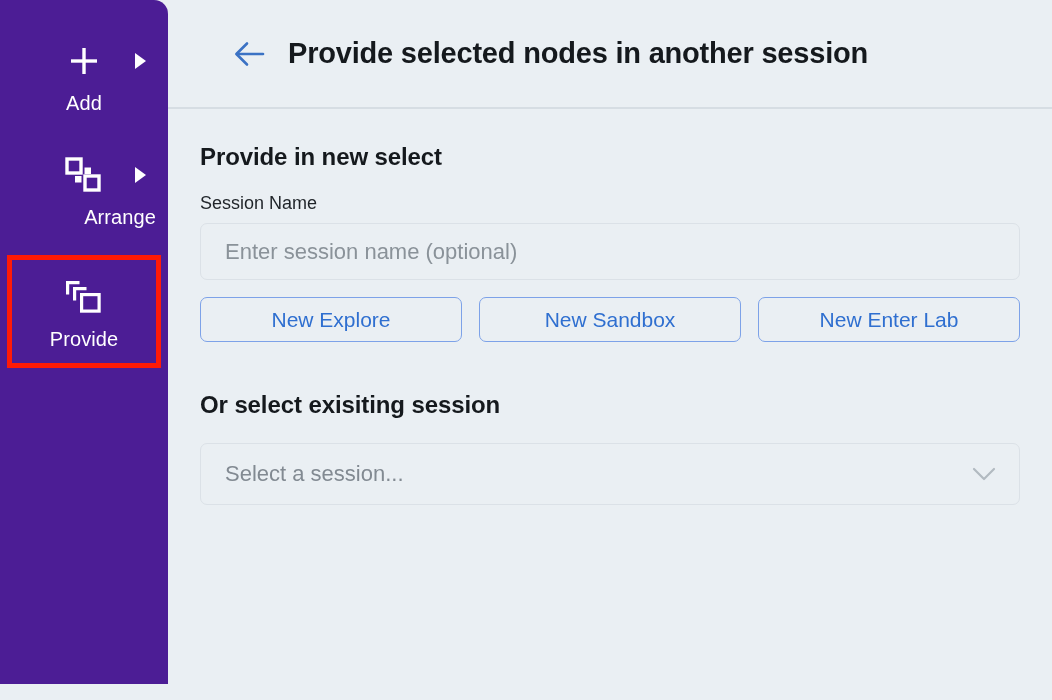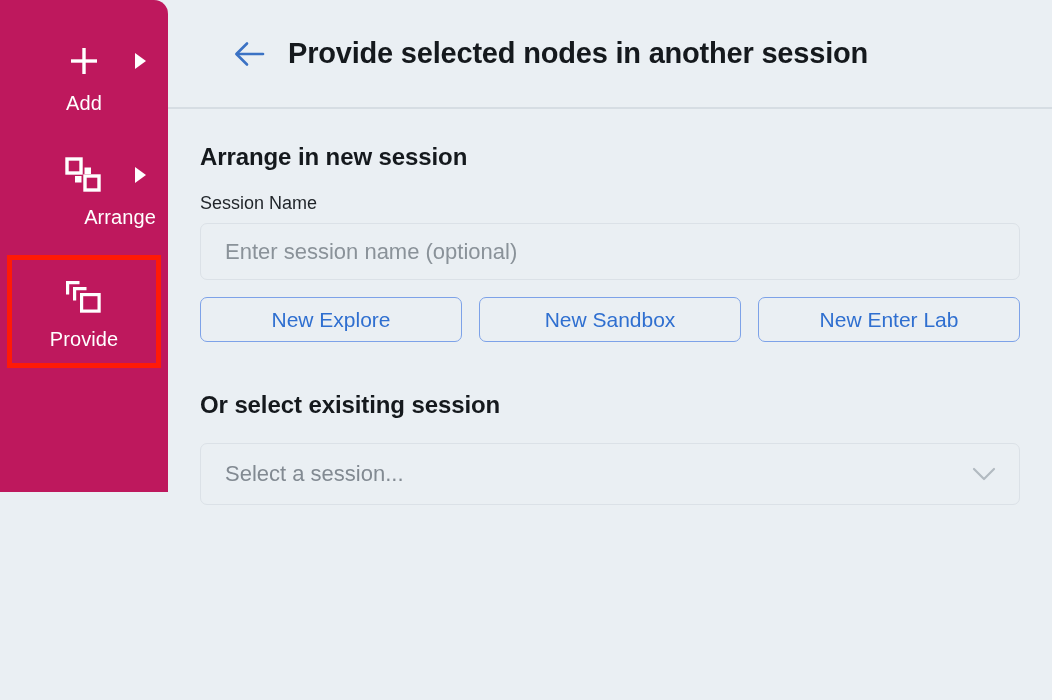--- a/index.html
+++ b/index.html
@@ -21,23 +21,23 @@
     width: 1052px;
     height: 700px;
     background: #eaeff3;
     display: flex;
   }
 
   
   .sidebar {
     position: relative;
     width: 168px;
-    height: 492px;
+    height: 684px;
     flex: 0 0 168px;
-    background: #be185d;
+    background: #4c1d95;
     border-top-right-radius: 14px;
     padding-top: 30px;
   }
   .rail-item {
     position: relative;
     width: 144px;
     margin: 0 auto;
     padding: 8px 0 10px 0;
     text-align: center;
     cursor: pointer;
@@ -255,21 +255,21 @@
         <svg width="32" height="30" viewBox="0 0 32 30" aria-hidden="true">
           <path d="M30 15 L4 15" fill="none" stroke="#3b72c4" stroke-width="2.6" stroke-linecap="round"></path>
           <path d="M14 4.5 L3.4 15 L14 25.5" fill="none" stroke="#3b72c4" stroke-width="2.6" stroke-linecap="round" stroke-linejoin="round"></path>
         </svg>
       </span>
       <div class="page-title">Provide selected nodes in another session</div>
     </div>
 
     <div class="content">
 
-      <h2 class="section-title">Arrange in new session</h2>
+      <h2 class="section-title">Provide in new select</h2>
 
       <div class="field-label">Session Name</div>
 
       <input class="text-input" type="text" placeholder="Enter session name (optional)" style="">
 
       <div class="btn-row">
         <button class="btn">New Explore</button>
         <button class="btn">New Sandbox</button>
         <button class="btn">New Enter Lab</button>
       </div>

